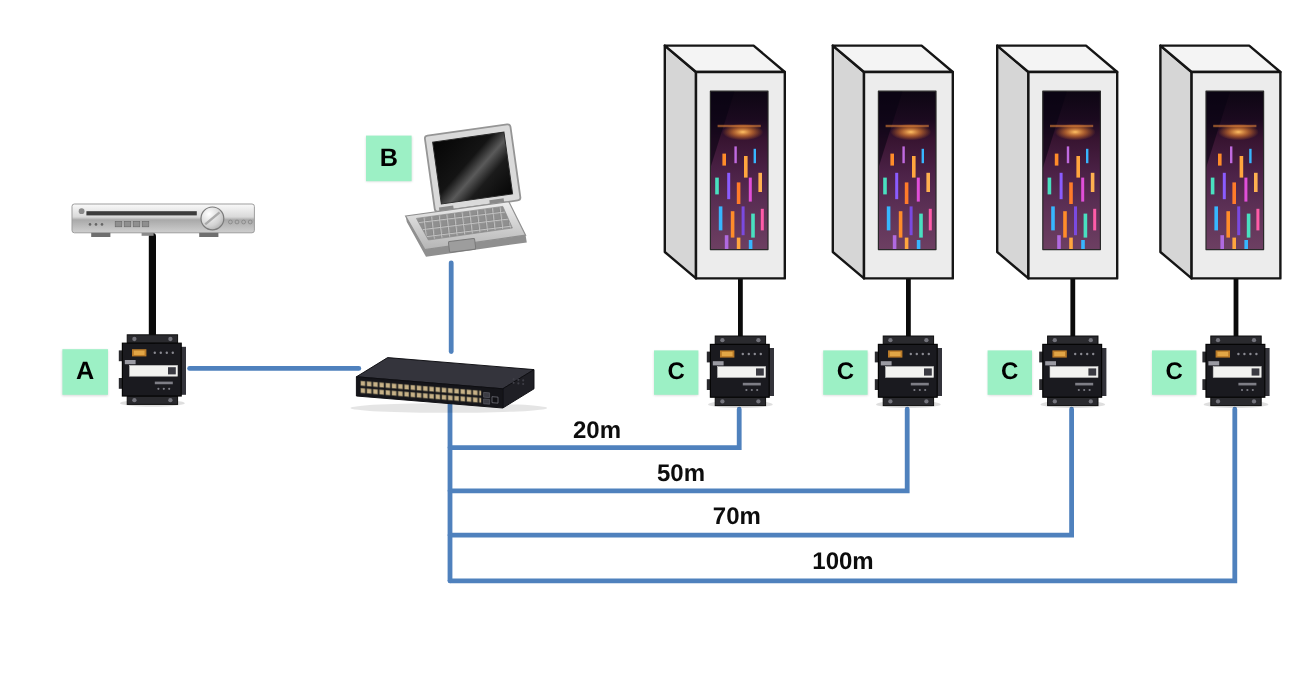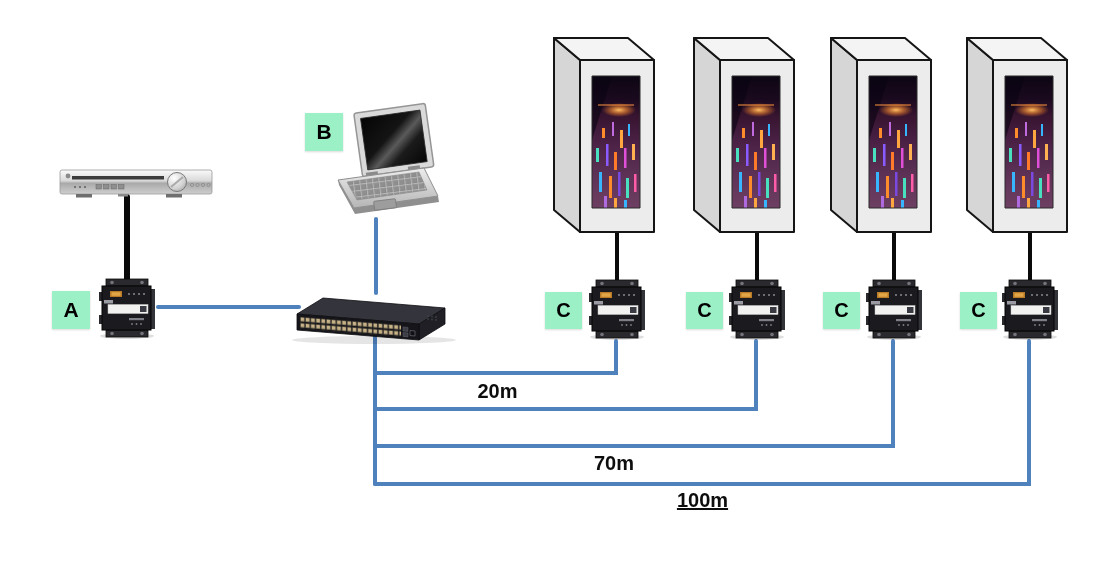--- a/index.html
+++ b/index.html
@@ -10,25 +10,25 @@
   .scene{position:absolute;left:0;top:0;width:1096px;height:563px;}
   .txt{position:absolute;color:#111;white-space:nowrap;}
   .title{left:58px;top:146px;font-size:18px;letter-spacing:1px;color:#1c1c1c;}
   .tag{
     position:absolute;background:#9cf0c5;color:#000;font-weight:700;
     display:flex;align-items:center;justify-content:center;
     box-shadow:0 1px 2px rgba(0,0,0,.15);
   }
   .tag.big{width:38px;height:38px;font-size:21px;}
   .tag.small{width:37px;height:37px;font-size:20px;}
-  .dist{position:absolute;font-size:20px;font-weight:600;color:#0d0d0d;text-align:center;margin-top:32px;}
+  .dist{position:absolute;font-size:20px;font-weight:600;color:#0d0d0d;text-align:center;}
   #d0{left:385px;top:348px;width:225px;}
   #d1{left:385px;top:384px;width:365px;}
   #d2{left:364px;top:420px;width:500px;}
-  #d3{left:385px;top:457px;width:635px;text-decoration:underline;}
+  #d3{left:385px;top:457px;width:635px;}
 </style>
 </head>
 <body>
 
 <div class="canvas">
 
   <svg class="scene" viewBox="0 0 1096 563">
     <defs>
       <linearGradient id="mpGrad" x1="0" y1="0" x2="0" y2="1">
         <stop offset="0" stop-color="#fafafa"></stop>
@@ -222,15 +222,16 @@
 
   <div class="tag big" style="left:52px;top:291px;">A</div>
   <div class="tag big" style="left:305px;top:113px;">B</div>
 
   <div class="tag small" style="left:545px;top:292px;">C</div>
   <div class="tag small" style="left:686px;top:292px;">C</div>
   <div class="tag small" style="left:823px;top:292px;">C</div>
   <div class="tag small" style="left:960px;top:292px;">C</div>
 
   <div class="dist" id="d0">20m</div>
+  <div class="dist" id="d1">50m</div>
   <div class="dist" id="d2">70m</div>
   <div class="dist" id="d3">100m</div>
 </div>
 
 </body></html>

